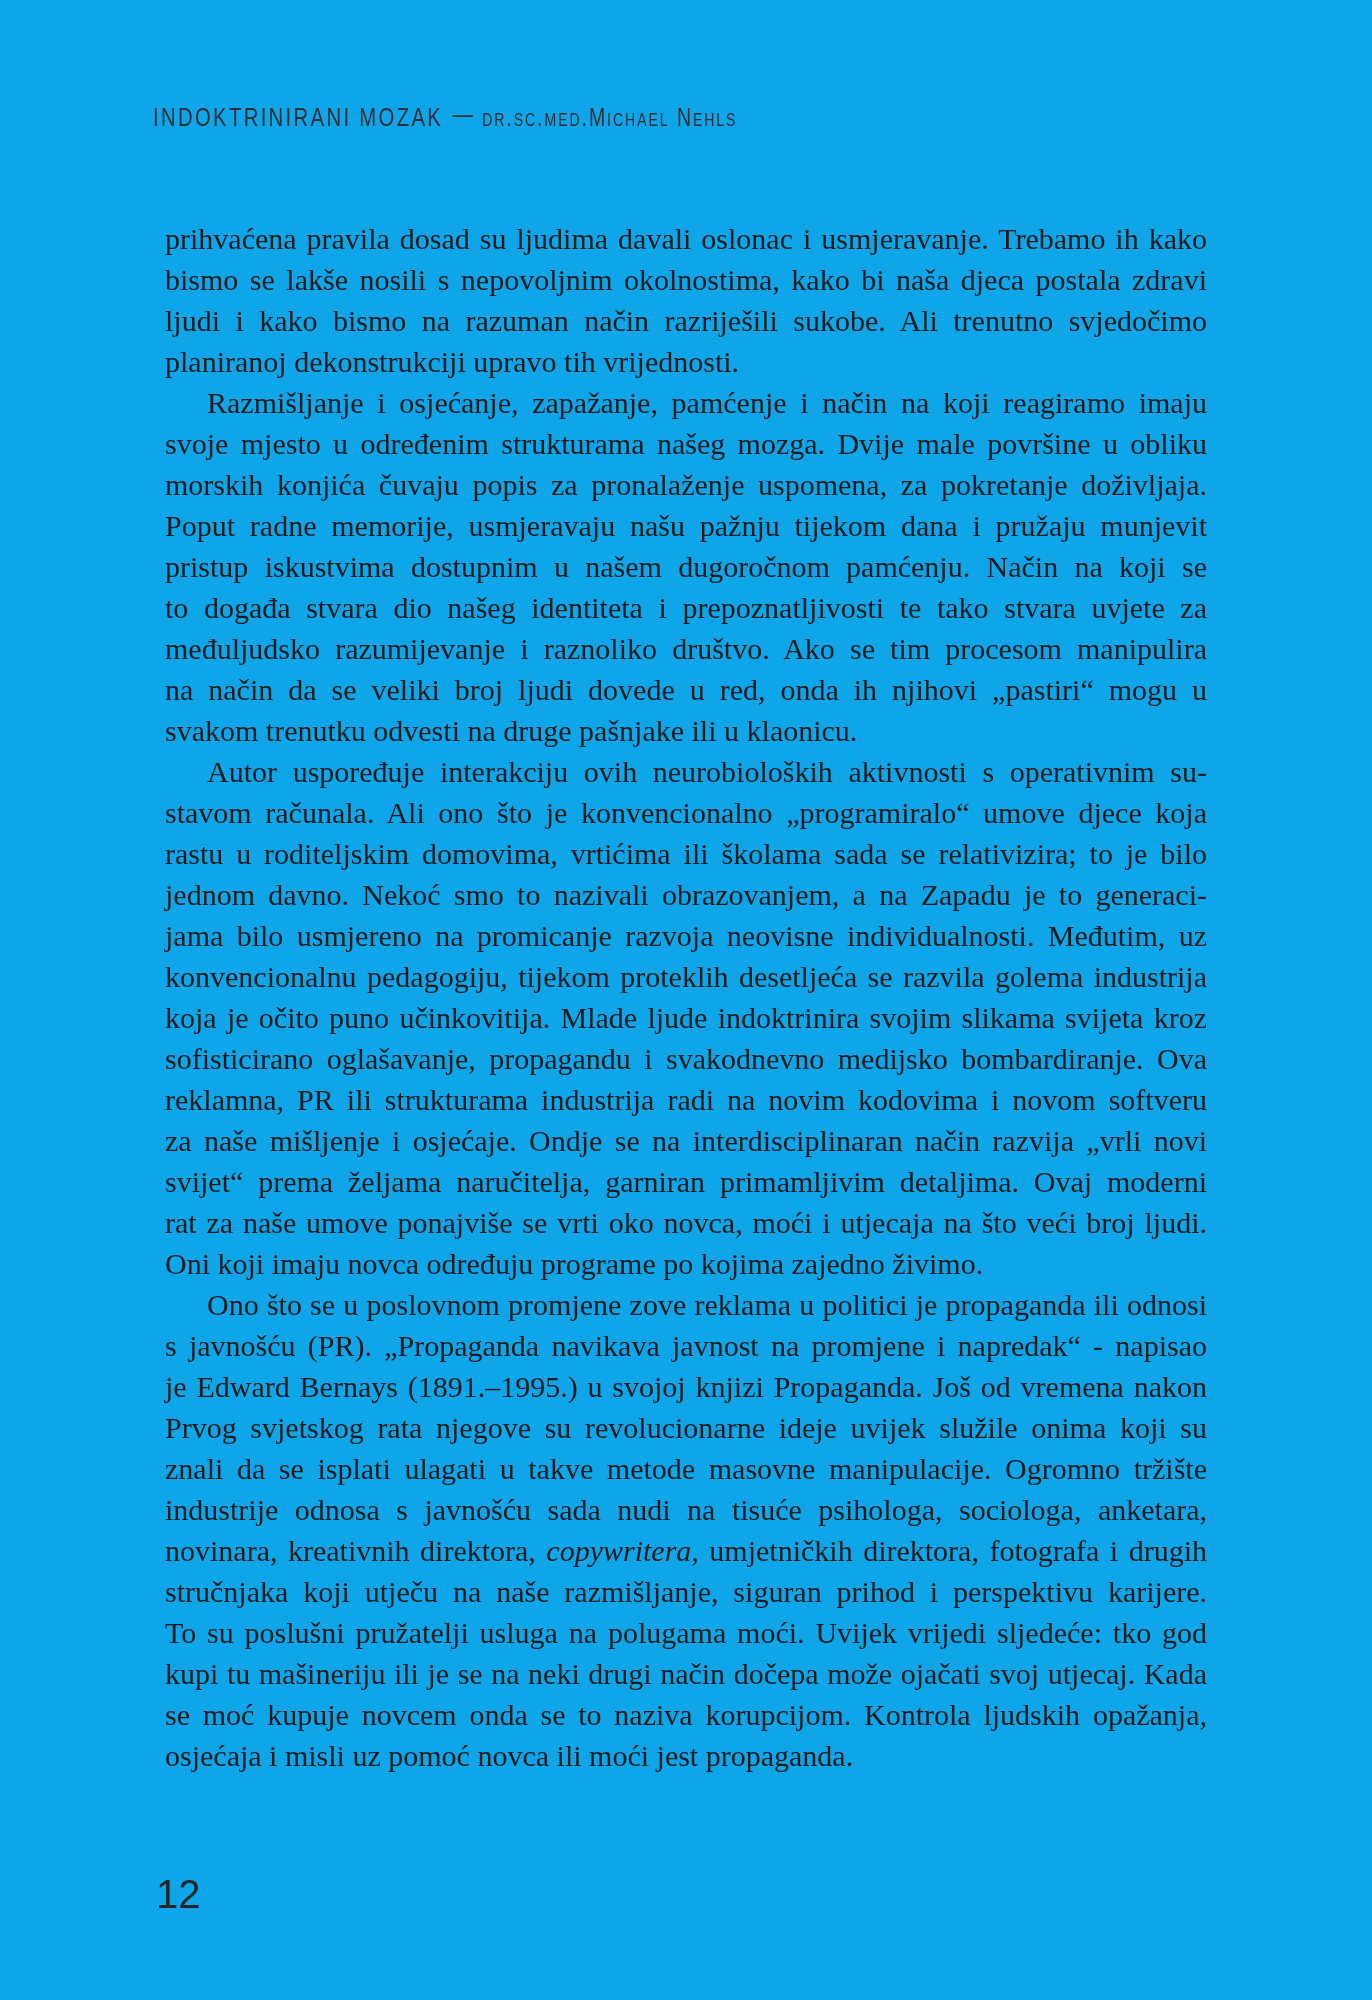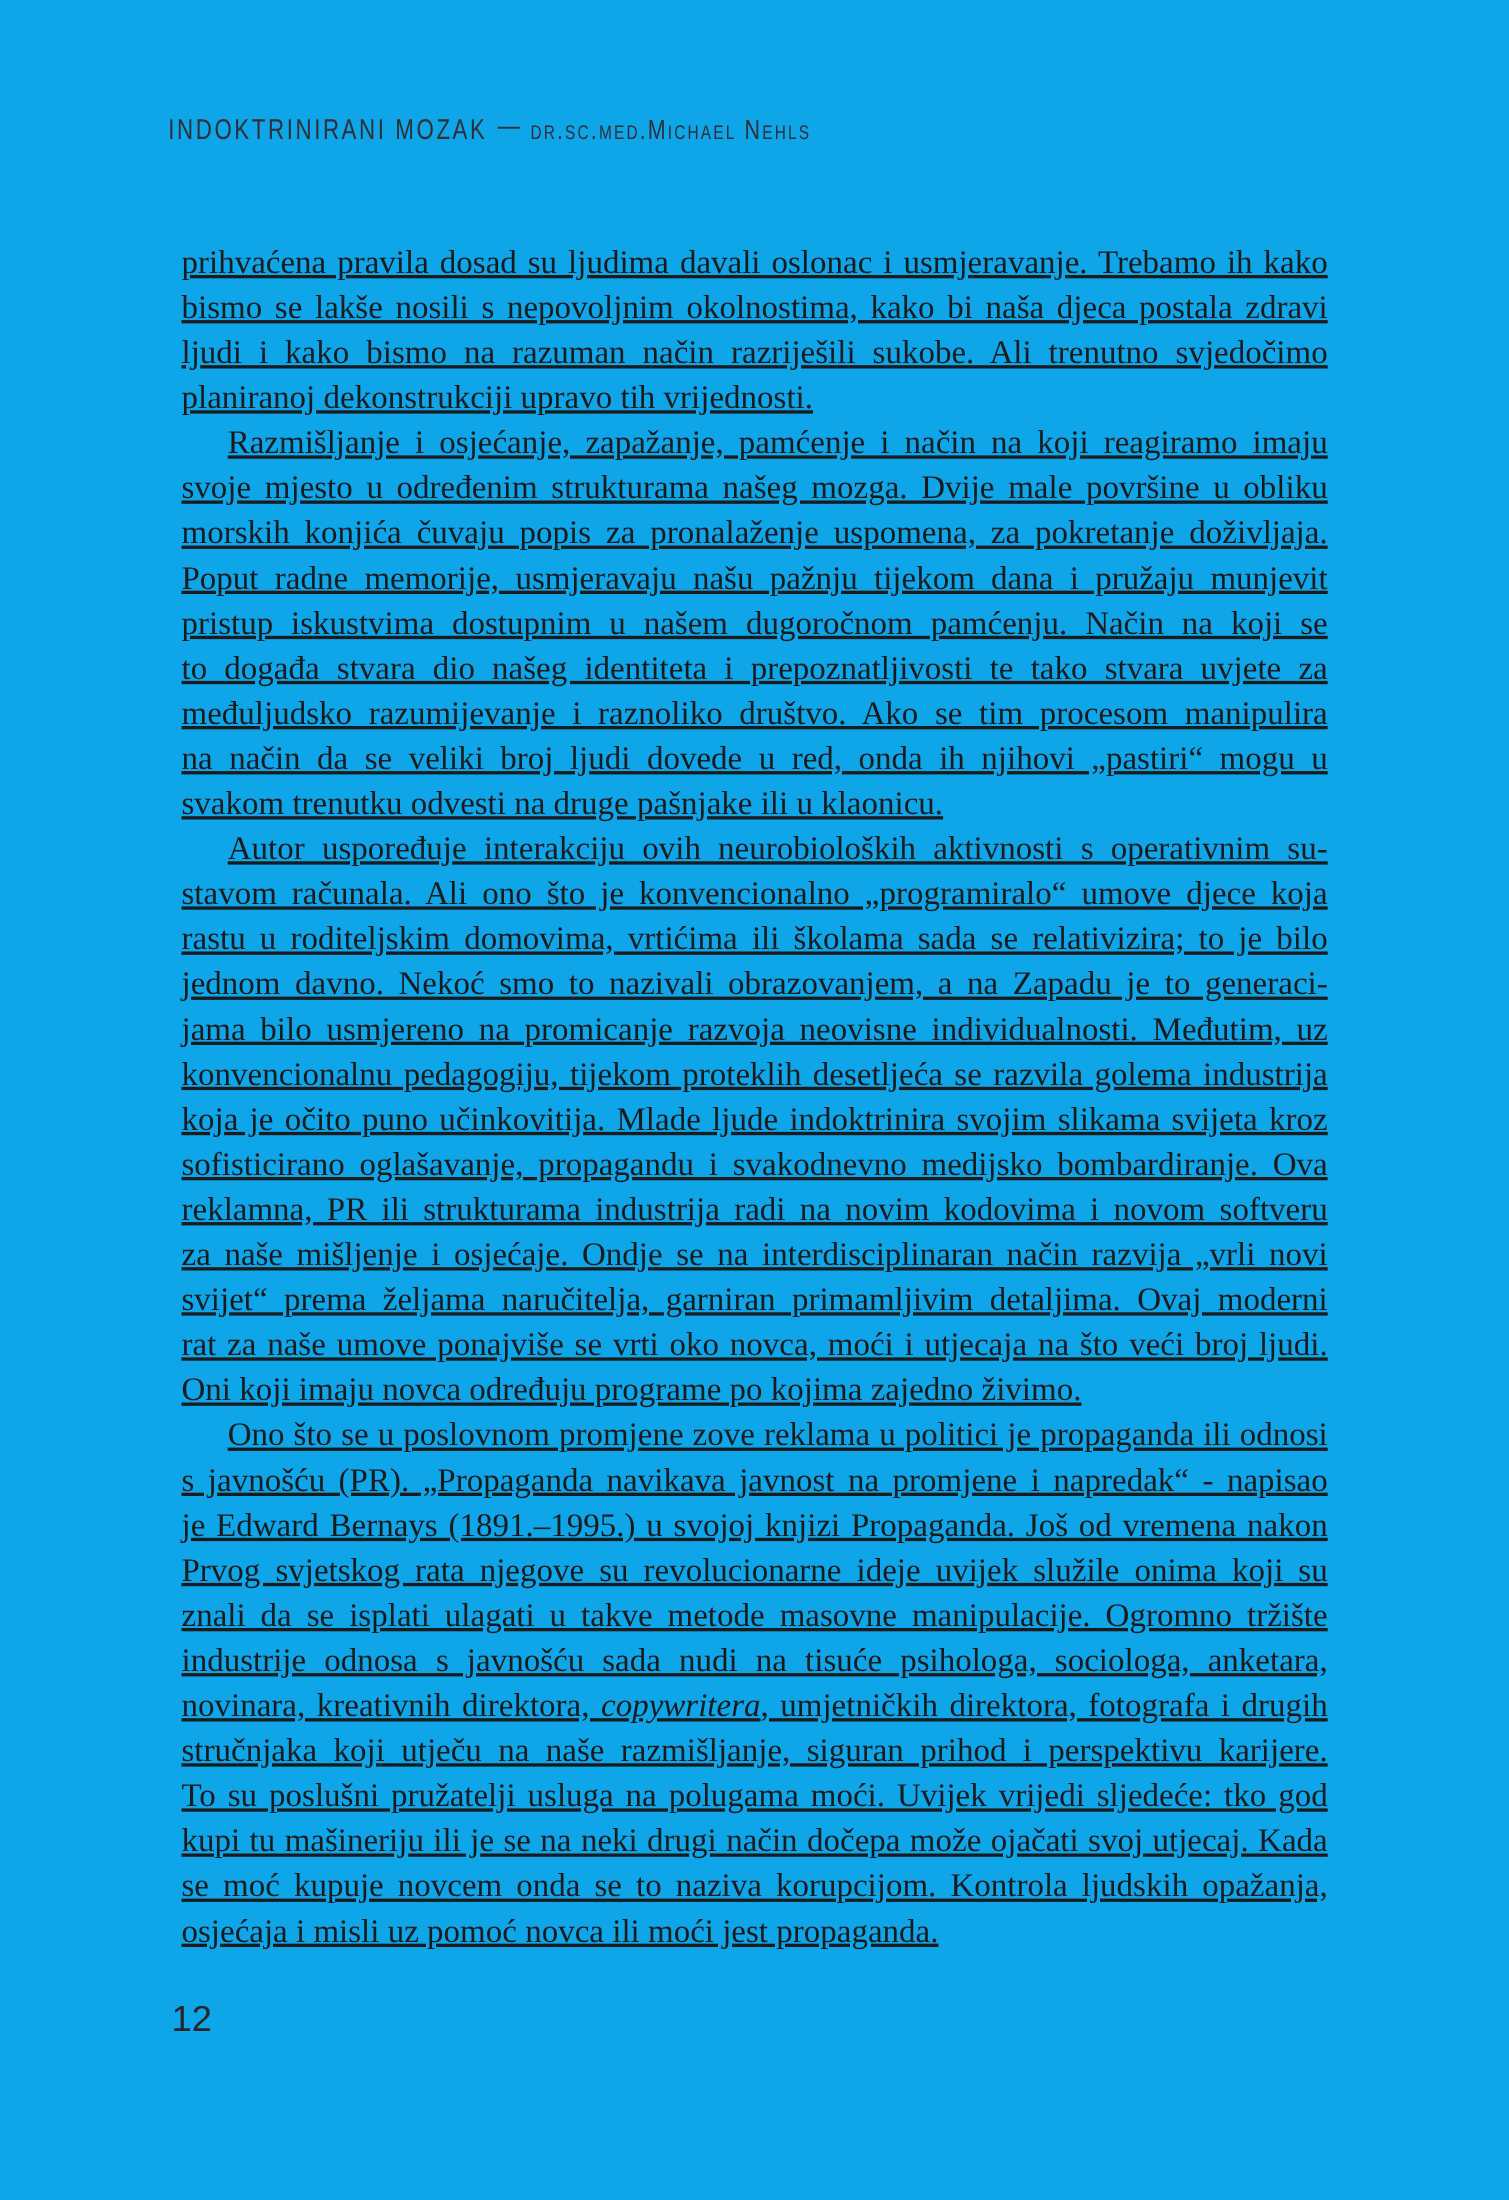--- a/index.html
+++ b/index.html
@@ -44,43 +44,42 @@
     position: absolute;
     left: 165px;
     top: 218px;
     width: 1042px;
     font-size: 30px;
     line-height: 41px;
     color: #1b1b1d;
   }
   .para {
     margin: 0;
-    text-decoration: underline;
   }
   .line {
     height: 41px;
     text-align: justify;
     text-align-last: justify;
     white-space: normal;
   }
   .line.last {
     text-align-last: left;
   }
   .line.indented {
     text-indent: 42px;
   }
   .line i {
     font-style: italic;
   }
   .page-number {
     position: absolute;
     left: 156px;
-    top: 1816px;
+    top: 1872px;
     font-family: "Liberation Sans", sans-serif;
-    font-size: 33px;
+    font-size: 40px;
     color: #26262a;
   }
 </style>
 </head>
 <body>
 
 <div class="page">
 
   <div class="running-head">
     <span class="book-title">INDOKTRINIRANI MOZAK</span><span class="head-dash">—</span><span class="head-author">dr.sc.med.Michael Nehls</span>

